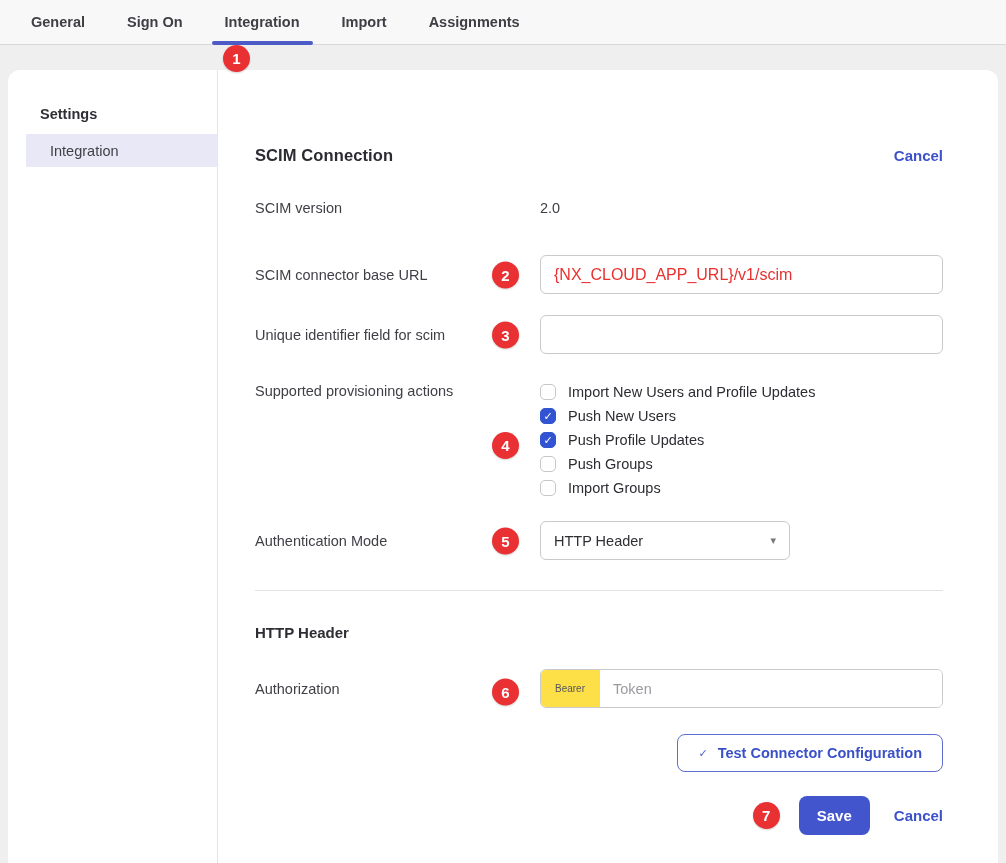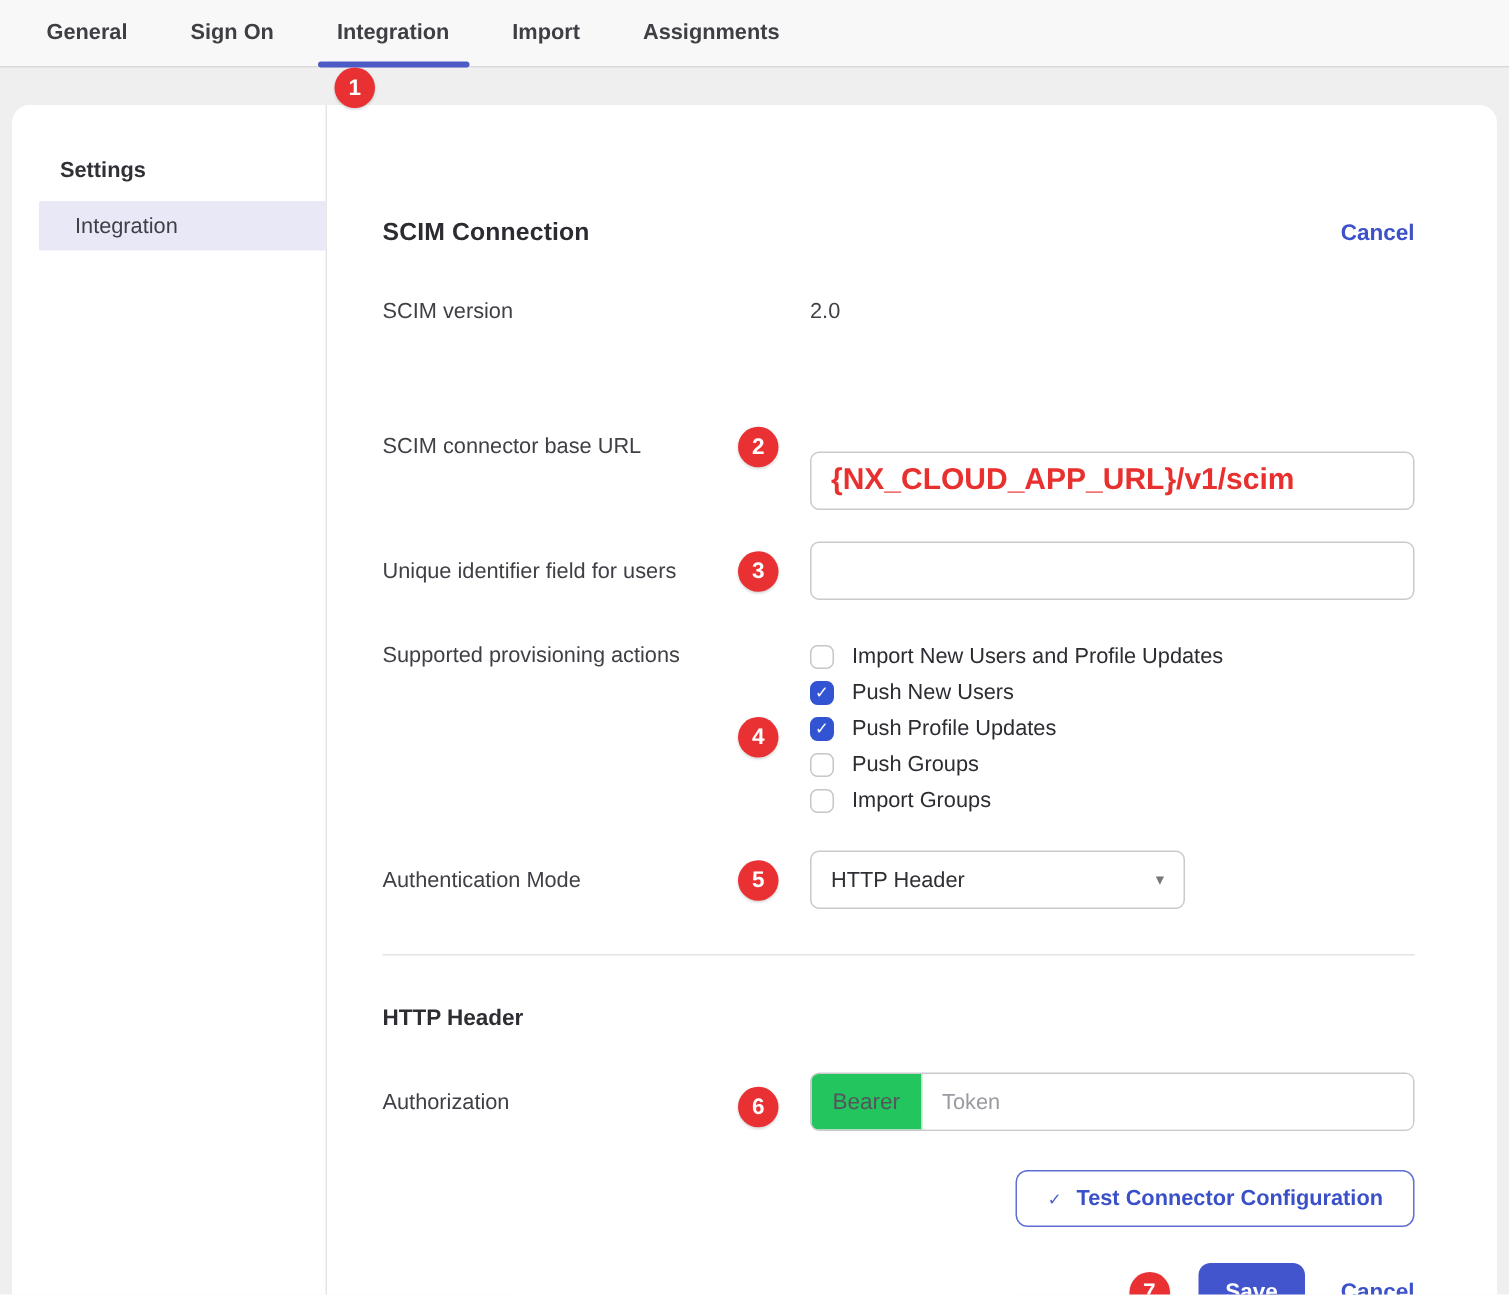--- a/index.html
+++ b/index.html
@@ -142,23 +142,22 @@
     border-radius: 6px;
     padding: 0 13px;
     font-size: 14.5px;
     font-family: "Liberation Sans", "DejaVu Sans", sans-serif;
     color: #2e2e34;
     background: #ffffff;
     outline: none;
   }
   .text-input.red-value {
     color: #e8312f;
-    font-weight: 700;
-    font-size: 20px;
-    margin-top: 46px;
+    font-weight: 400;
+    font-size: 16px;
   }
   .text-input::placeholder { color: #9a9aa1; }
 
   
   .check-group { display: flex; flex-direction: column; gap: 8px; padding-top: 2px; }
   .check-row {
     display: flex;
     align-items: center;
     gap: 12px;
     cursor: pointer;
@@ -219,26 +218,26 @@
   .input-group {
     display: flex;
     align-items: stretch;
     border: 1px solid #c9c9ce;
     border-radius: 6px;
     height: 39px;
     overflow: hidden;
     background: #ffffff;
   }
   .input-prefix {
-    background: #22c55e;
+    background: #fde047;
     border-right: 1px solid #d6d6d9;
     display: flex;
     align-items: center;
     padding: 0 14px;
-    font-size: 15px;
+    font-size: 10px;
     color: #55555c;
     flex: none;
   }
   .input-group .text-input {
     border: none;
     border-radius: 0;
     height: 100%;
     flex: 1;
   }
 
@@ -320,21 +319,21 @@
 
     <div class="form-row">
       <div class="row-label">SCIM connector base URL</div>
       <div class="badge row-badge">2</div>
       <div class="row-field">
         <input type="text" class="text-input red-value" value="{NX_CLOUD_APP_URL}/v1/scim" style="">
       </div>
     </div>
 
     <div class="form-row" style="margin-bottom:28px;">
-      <div class="row-label">Unique identifier field for users</div>
+      <div class="row-label">Unique identifier field for scim</div>
       <div class="badge row-badge">3</div>
       <div class="row-field">
         <input type="text" class="text-input" value="" style="">
       </div>
     </div>
 
     <div class="form-row top-align" style="margin-bottom:25px;">
       <div class="row-label" style="padding-top:1px;">Supported provisioning actions</div>
       <div class="badge row-badge cb-badge">4</div>
       <div class="row-field">

